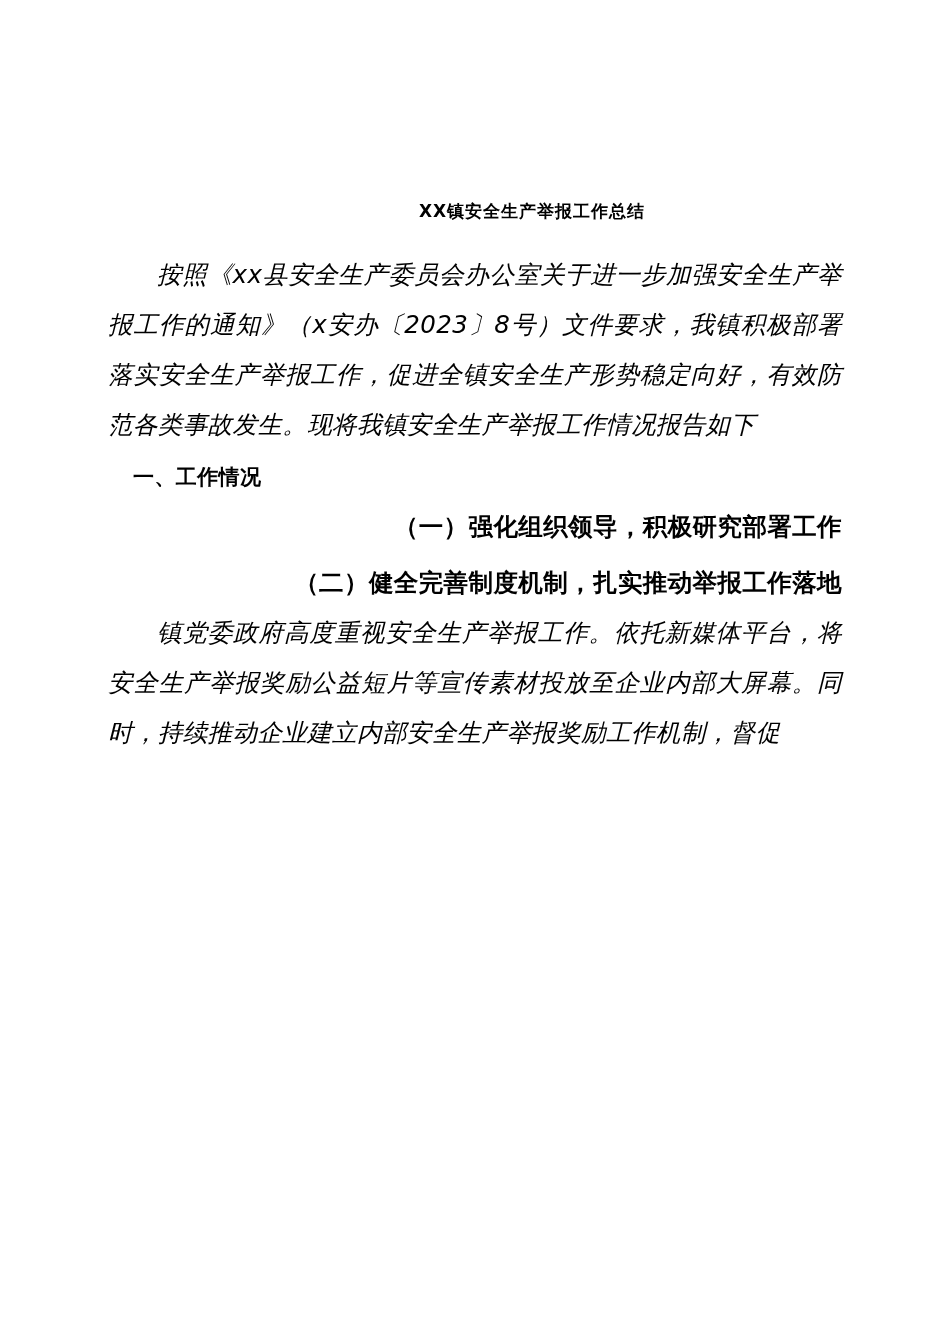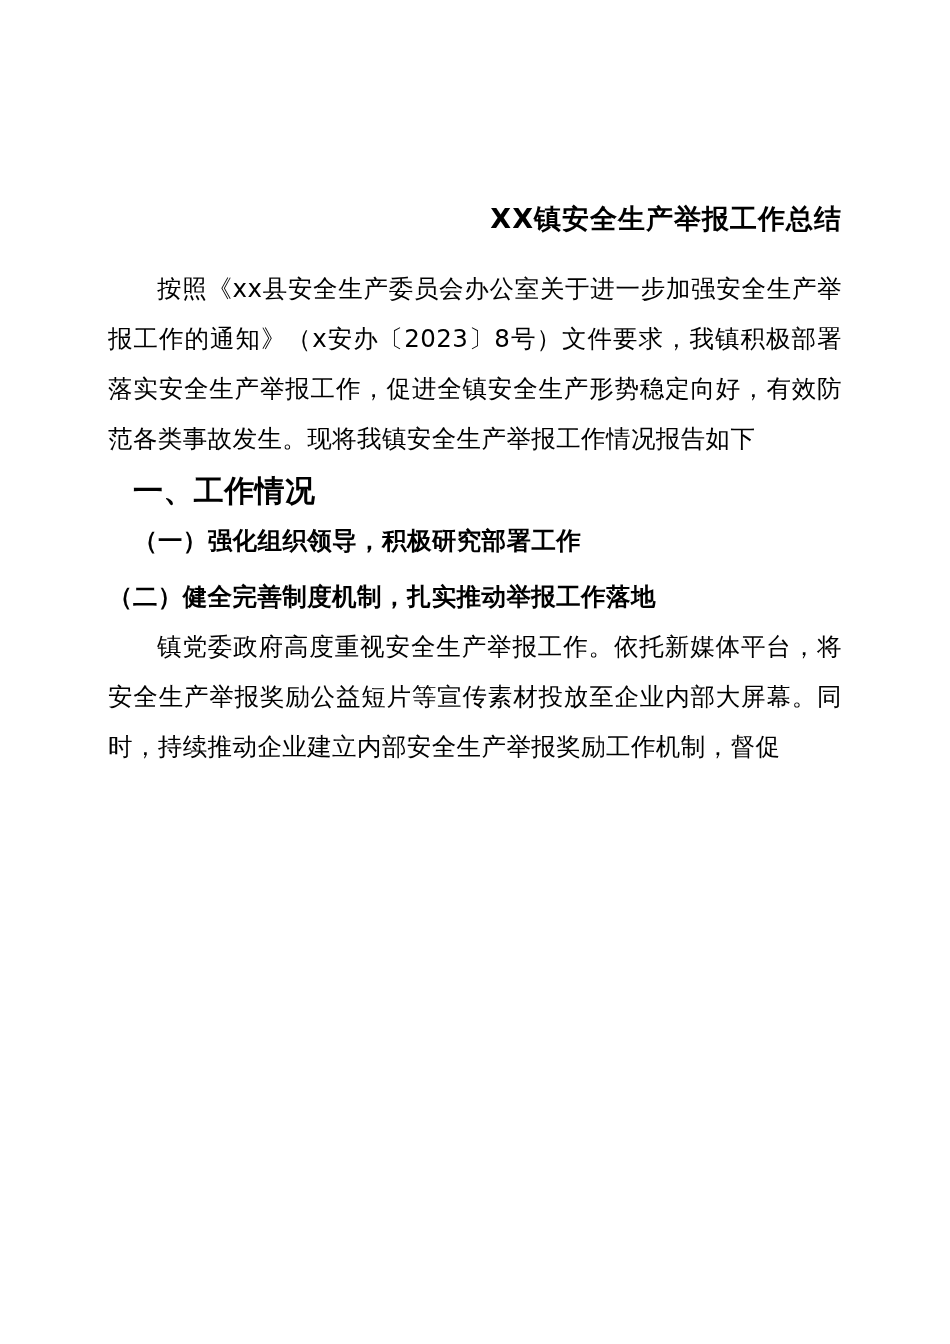--- a/index.html
+++ b/index.html
@@ -16,55 +16,57 @@
   }
   .page {
     position: relative;
     width: 950px;
     height: 1344px;
     box-sizing: border-box;
     padding: 200px 108px 40px 108px;
     background: #ffffff;
   }
   .doc-title {
-    font-size: 27px;
+    font-size: 17px;
     font-weight: bold;
     letter-spacing: 1px;
-    text-align: right;
+    text-align: center;
     margin: 0 0 26px 114px;
     line-height: 1.4;
   }
   p.para {
     font-size: 24.5px;
     line-height: 50px;
     margin: 0 0 2px 0;
     text-align: justify;
     text-justify: inter-ideograph;
     text-indent: 49px;
     letter-spacing: 0.4px;
+    font-style: italic;
   }
   h2.heading {
-    font-size: 30px;
+    font-size: 21px;
     font-weight: bold;
     line-height: 50px;
     margin: 0;
     text-indent: 25px;
     letter-spacing: 0.4px;
   }
   h3.subheading {
     font-size: 24.5px;
     font-weight: bold;
     line-height: 50px;
     margin: 0;
     text-indent: 25px;
     letter-spacing: 0.4px;
+    text-align: right;
   }
   h3.subheading.centered {
     text-indent: 0;
-    text-align: left;
+    text-align: right;
     margin-top: 6px;
   }
 </style>
 </head>
 <body>
 
 <div class="page">
 
   <h1 class="doc-title">XX镇安全生产举报工作总结</h1>
 

